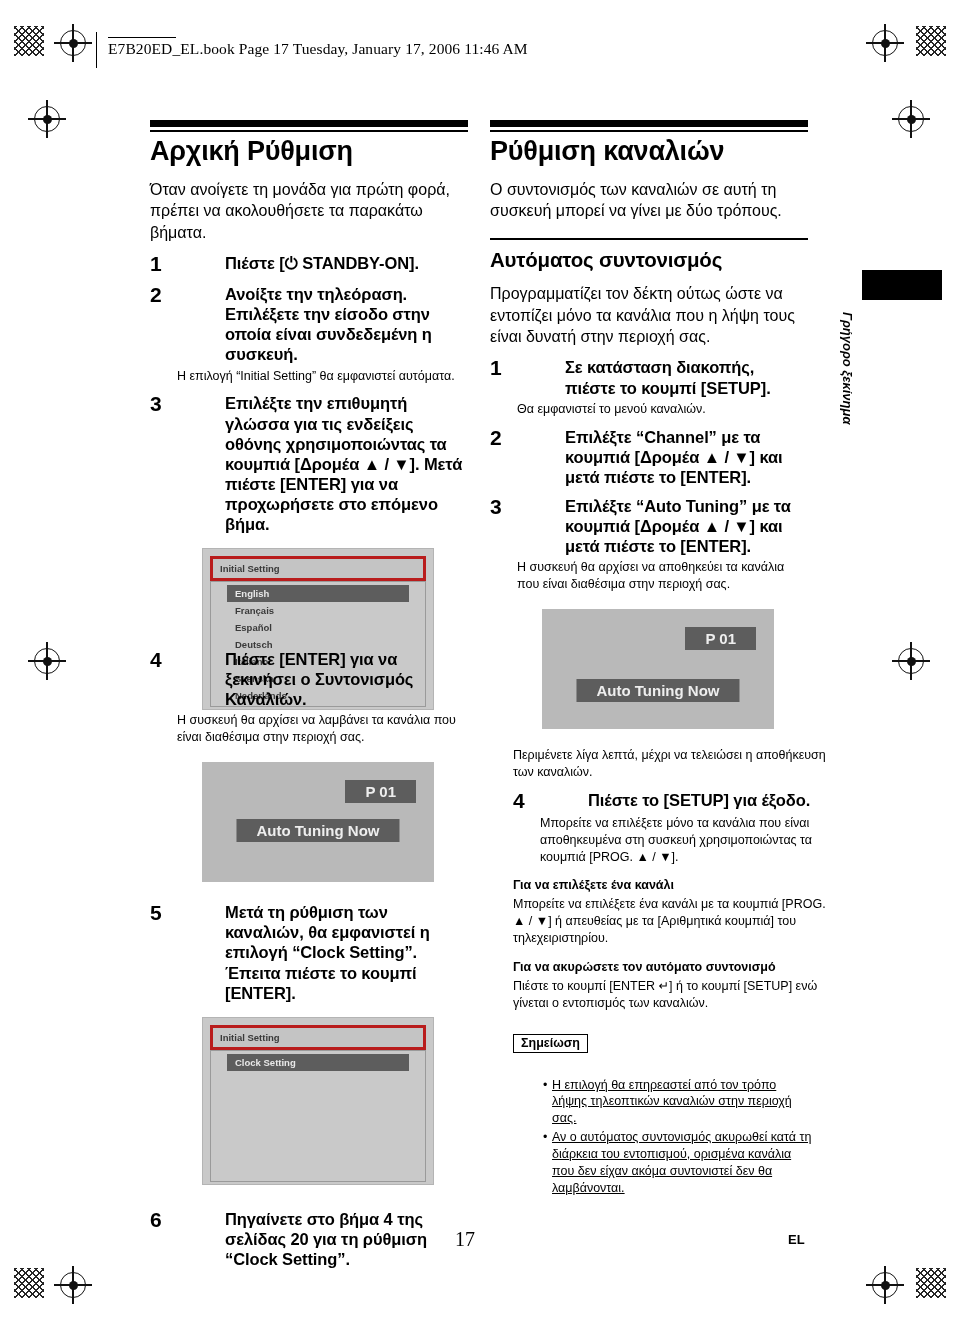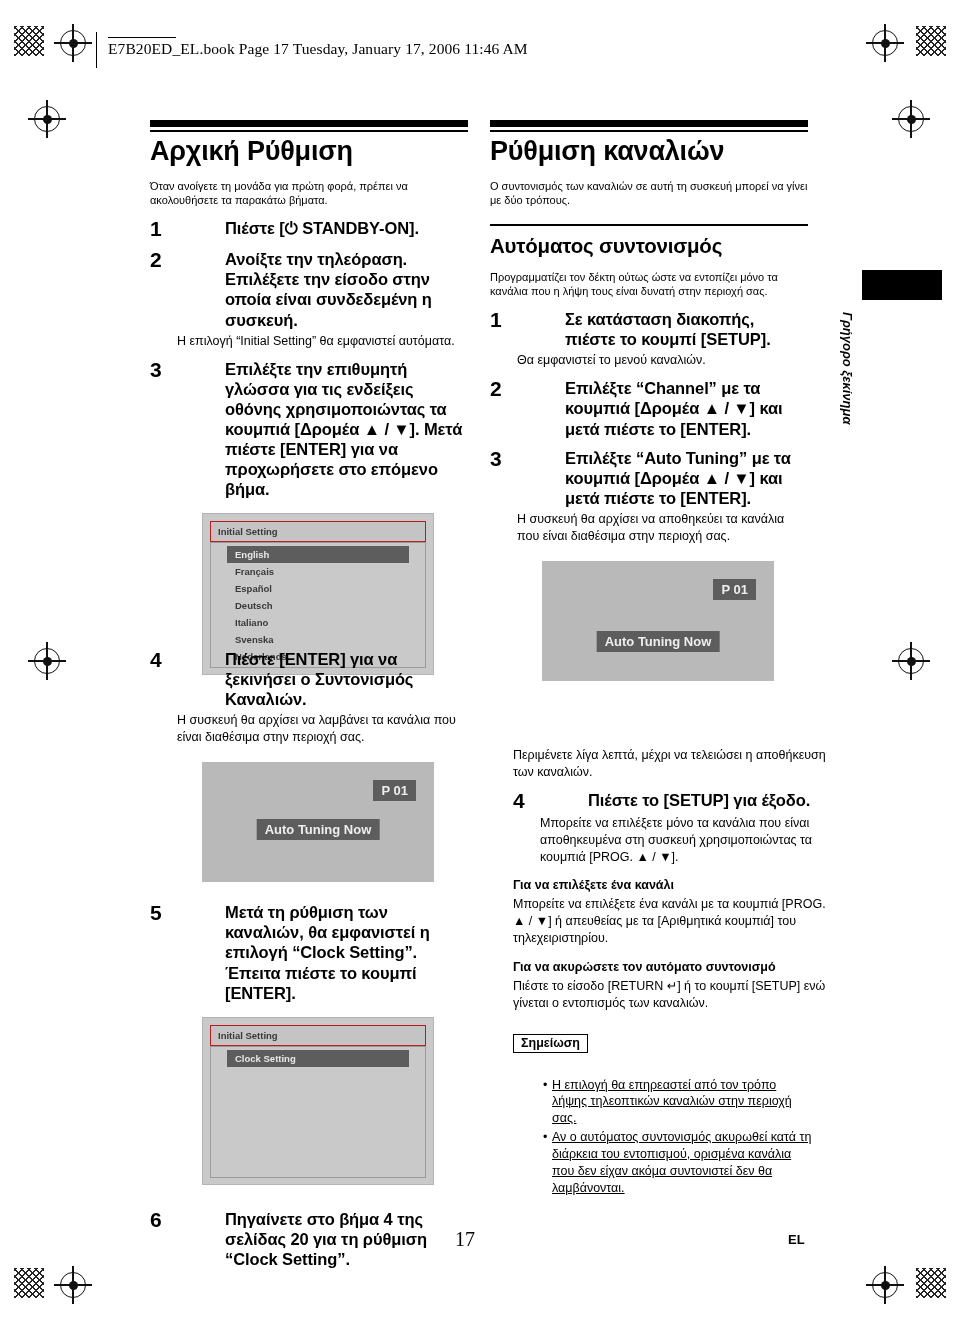--- a/index.html
+++ b/index.html
@@ -97,21 +97,21 @@
     letter-spacing: -0.2px;
     line-height: 1.15;
   }
   .rule-thin {
     height: 2px;
     background: #000;
     margin: 16px 0 8px 0;
   }
 
   p.body {
-    font-size: 11px;
+    font-size: 16px;
     line-height: 1.34;
     margin: 12px 0 10px 0;
   }
   p.note-small {
     font-size: 12.5px;
     line-height: 1.35;
     margin: 2px 0 8px 0;
   }
 
   
@@ -146,21 +146,21 @@
   
   .osd {
     background: #c9c9c9;
     border: 1px solid #b4b4b4;
     box-sizing: border-box;
     padding: 7px;
     position: relative;
   }
   .osd-titlebar {
     background: #c4c4c4;
-    border: 1px solid #b91c1c;
+    border: 3px solid #b91c1c;
     color: #3a3a3a;
     font-size: 9.5px;
     font-weight: bold;
     padding: 4px 7px;
     box-sizing: border-box;
   }
   .osd-list {
     margin-top: 0;
     border: 1px solid #9a9a9a;
     background: #c9c9c9;
@@ -181,23 +181,23 @@
 
   .tv-screen {
     background: #b9b9b9;
     position: relative;
     box-sizing: border-box;
   }
   .tv-badge {
     position: absolute;
     background: #5d5d5d;
     color: #eeeeee;
-    font-size: 13px;
-    font-weight: bold;
-    padding: 3px 8px;
+    font-size: 15px;
+    font-weight: bold;
+    padding: 3px 20px;
     white-space: nowrap;
   }
 
   
   .side-tab-bar {
     position: absolute;
     left: 862px; top: 270px;
     width: 80px; height: 30px;
     background: #000;
   }
@@ -416,21 +416,21 @@
   <div class="step">
     <div class="num">4</div>
     <div class="txt">Πιέστε το [SETUP] για έξοδο.</div>
   </div>
   <div class="step-sub">Μπορείτε να επιλέξετε μόνο τα κανάλια που είναι αποθηκευμένα στη συσκευή χρησιμοποιώντας τα κουμπιά [PROG. ▲ / ▼].</div>
 
   <div class="bold-lead">Για να επιλέξετε ένα κανάλι</div>
   <p class="note-small">Μπορείτε να επιλέξετε ένα κανάλι με τα κουμπιά [PROG. ▲ / ▼] ή απευθείας με τα [Αριθμητικά κουμπιά] του τηλεχειριστηρίου.</p>
 
   <div class="bold-lead">Για να ακυρώσετε τον αυτόματο συντονισμό</div>
-  <p class="note-small">Πιέστε το είσοδο [RETURN ↵] ή το κουμπί [SETUP] ενώ γίνεται ο εντοπισμός των καναλιών.</p>
+  <p class="note-small">Πιέστε το κουμπί [ENTER ↵] ή το κουμπί [SETUP] ενώ γίνεται ο εντοπισμός των καναλιών.</p>
 
   <div class="note-head">Σημείωση</div>
   <ul class="bullets">
     <li>Η επιλογή θα επηρεαστεί από τον τρόπο λήψης τηλεοπτικών καναλιών στην περιοχή σας.</li>
     <li>Αν ο αυτόματος συντονισμός ακυρωθεί κατά τη διάρκεια του εντοπισμού, ορισμένα κανάλια που δεν είχαν ακόμα συντονιστεί δεν θα λαμβάνονται.</li>
   </ul>
 </div>
 
 <div class="page-num">17</div>
 <div class="lang-code">EL</div>

